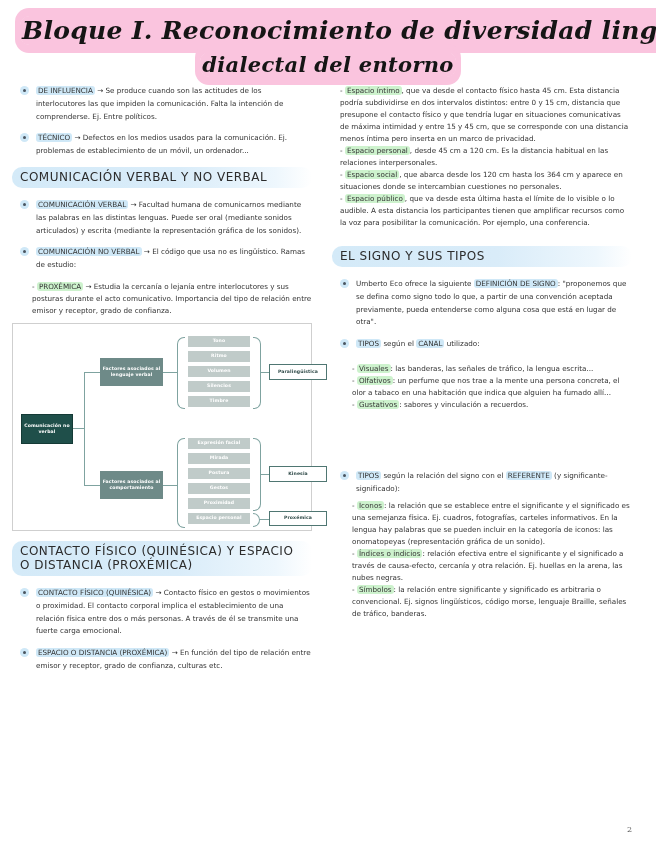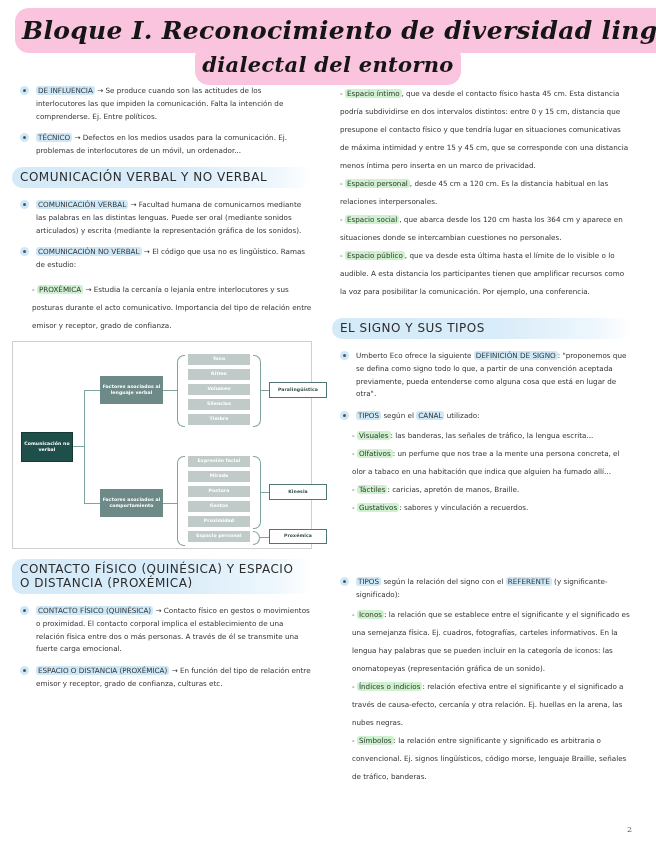--- a/index.html
+++ b/index.html
@@ -83,21 +83,21 @@
   }
 
   .hl-blue{background:#cfe8f7;border-radius:3px;padding:0 2px;
      -webkit-box-decoration-break:clone;box-decoration-break:clone;}
   .hl-green{background:#cdf2cd;border-radius:3px;padding:0 2px;
      -webkit-box-decoration-break:clone;box-decoration-break:clone;}
 
   .sub{
     margin-left:20px;
     font-size:7.2px;
-    line-height:18px;
+    line-height:12px;
     color:#333;
   }
   .sub.noindent{margin-left:8px;}
 
   
   .banner{
     background:linear-gradient(90deg,#d4eaf8 0%, #d9ecf9 55%, #eef7fd 88%, #ffffff 100%);
     border-radius:10px;
     padding:3px 8px 4px 8px;
     margin:4px 0 11px 0;
@@ -176,21 +176,21 @@
 
   <div class="col left">
 
     <div class="bullet-item">
       <span class="bullet"></span>
       <span class="bullet-body"><span class="hl-blue">DE INFLUENCIA</span> <span>→</span> <span>Se produce cuando son las actitudes de los interlocutores las que impiden la comunicación. Falta la intención de comprenderse. Ej. Entre políticos.</span></span>
     </div>
 
     <div class="bullet-item">
       <span class="bullet"></span>
-      <span class="bullet-body"><span class="hl-blue">TÉCNICO</span> <span>→</span> <span>Defectos en los medios usados para la comunicación. Ej. problemas de interlocutores de un móvil, un ordenador...</span></span>
+      <span class="bullet-body"><span class="hl-blue">TÉCNICO</span> <span>→</span> <span>Defectos en los medios usados para la comunicación. Ej. problemas de establecimiento de un móvil, un ordenador...</span></span>
     </div>
 
     <div class="banner">COMUNICACIÓN VERBAL Y NO VERBAL</div>
 
     <div class="bullet-item">
       <span class="bullet"></span>
       <span class="bullet-body"><span class="hl-blue">COMUNICACIÓN VERBAL</span> <span>→</span> <span>Facultad humana de comunicarnos mediante las palabras en las distintas lenguas. Puede ser oral (mediante sonidos articulados) y escrita (mediante la representación gráfica de los sonidos).</span></span>
     </div>
 
     <div class="bullet-item">
@@ -285,33 +285,30 @@
 
     <div style="height:13px;"></div>
 
     <div class="banner">EL SIGNO Y SUS TIPOS</div>
 
     <div class="bullet-item">
       <span class="bullet"></span>
       <span class="bullet-body"><span>Umberto Eco ofrece la siguiente</span> <span class="hl-blue">DEFINICIÓN DE SIGNO</span>: <span>"proponemos que se defina como signo todo lo que, a partir de una convención aceptada previamente, pueda entenderse como alguna cosa que está en lugar de otra".</span></span>
     </div>
 
-    <div class="bullet-item" style="margin-bottom:4px;">
+    <div class="bullet-item" style="margin-bottom:12px;">
       <span class="bullet"></span>
       <span class="bullet-body"><span class="hl-blue">TIPOS</span> <span>según el</span> <span class="hl-blue">CANAL</span> <span>utilizado:</span></span>
     </div>
 
     <div class="sub">
       - <span class="hl-green">Visuales</span><span>: las banderas, las señales de tráfico, la lengua escrita...</span>
     </div>
     <div class="sub">
       - <span class="hl-green">Olfativos</span><span>: un perfume que nos trae a la mente una persona concreta, el olor a tabaco en una habitación que indica que alguien ha fumado allí...</span>
-    </div>
-    <div class="sub">
-      - <span class="hl-green">Táctiles</span><span>: caricias, apretón de manos, Braille.</span>
     </div>
     <div class="sub">
       - <span class="hl-green">Gustativos</span><span>: sabores y vinculación a recuerdos.</span>
     </div>
 
     <div style="height:12px;"></div>
 
     <div class="bullet-item" style="margin-bottom:4px;margin-top:47px;">
       <span class="bullet"></span>
       <span class="bullet-body"><span class="hl-blue">TIPOS</span> <span>según la relación del signo con el</span> <span class="hl-blue">REFERENTE</span> <span>(y significante-significado):</span></span>

